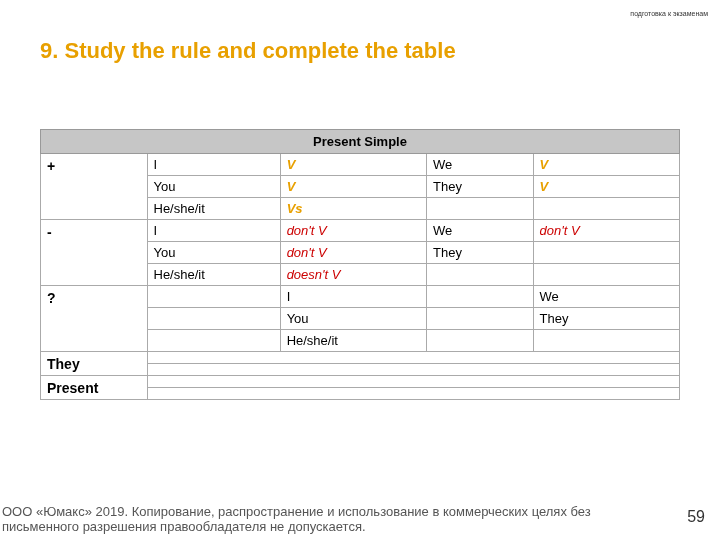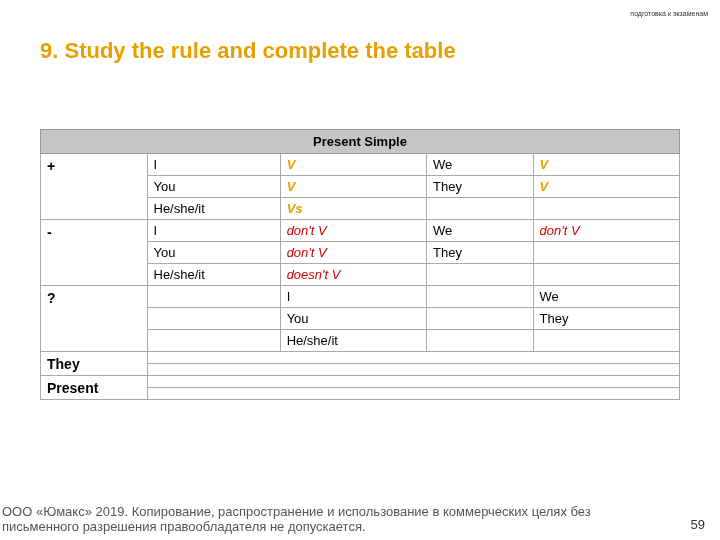--- a/index.html
+++ b/index.html
@@ -124,23 +124,23 @@
       position: absolute;
       bottom: 6px;
       left: 2px;
       right: 60px;
       font-size: 13px;
       color: #555;
     }
 
     .page-number {
       position: absolute;
-      bottom: 8px;
+      bottom: 14px;
       right: 15px;
-      font-size: 13px;
+      font-size: 16px;
       color: #333;
       text-align: center;
     }
 
     
     .logo-wrapper {
       position: relative;
       display: inline-block;
     }
   </style>

